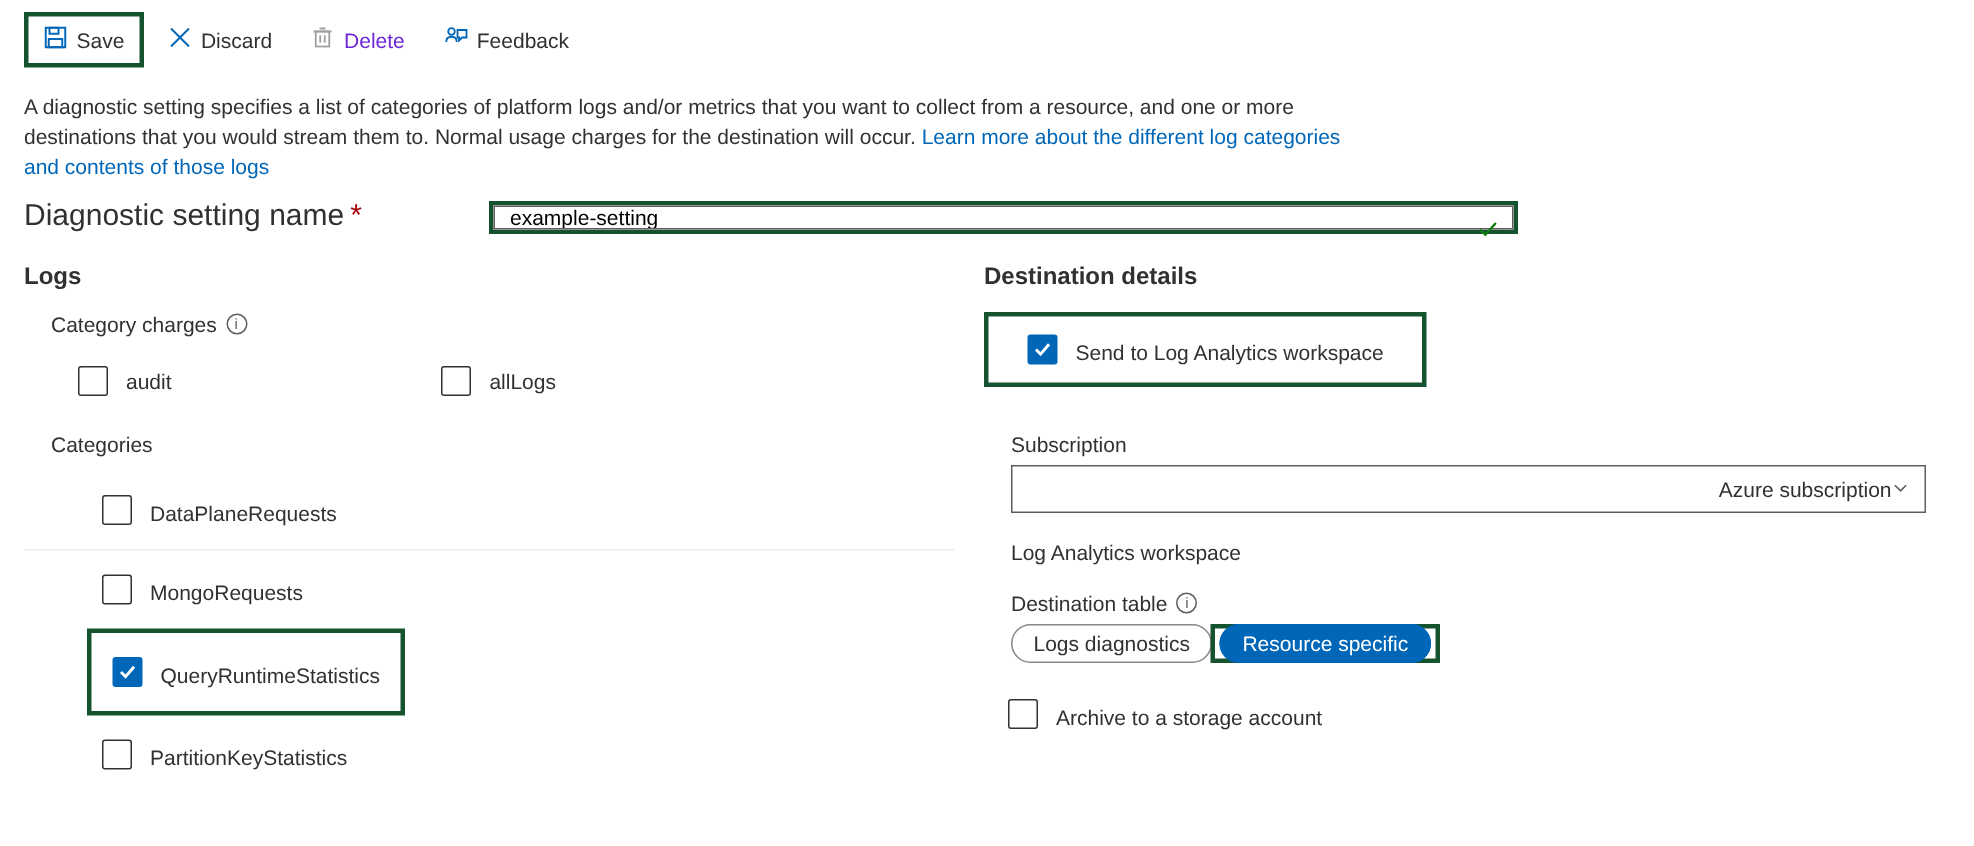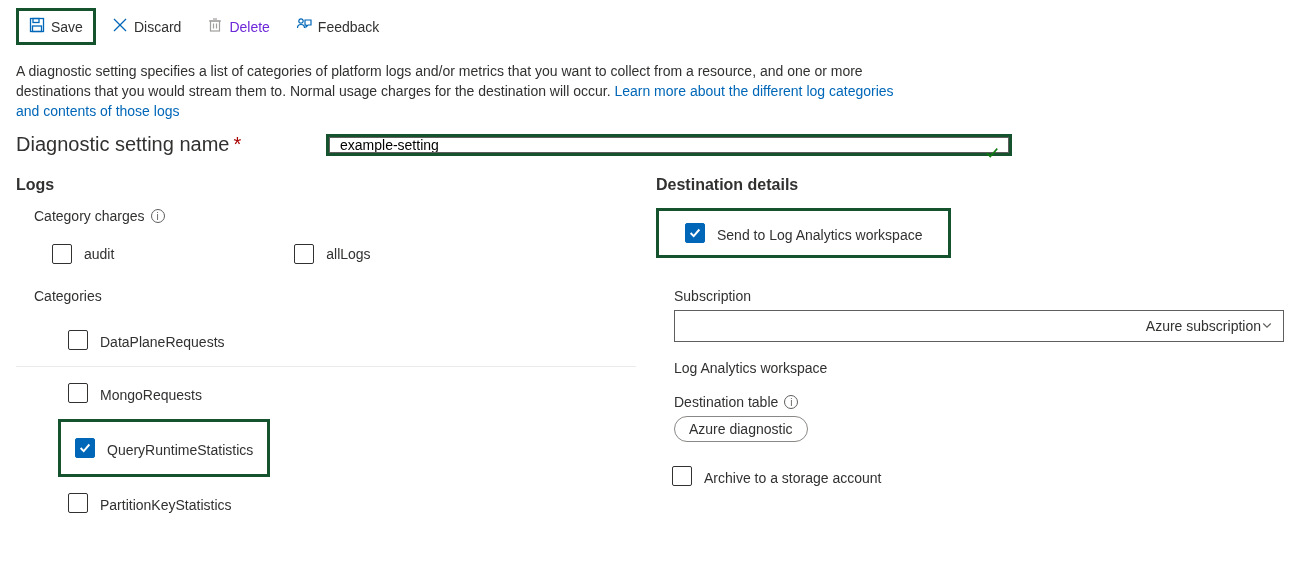--- a/index.html
+++ b/index.html
@@ -182,21 +182,24 @@
       <div class="dest-group">
         <div class="dest-label">Log Analytics workspace</div>
       </div>
 
       <div class="dest-group">
         <div class="dest-label">
           <span>Destination table</span>
           <span class="info-circle">i</span>
         </div>
         <div class="pill-group">
-          <span class="pill">Azure diagnostic</span>
+          <span class="pill">Logs diagnostics</span>
+          <span class="highlight-red" style="padding:2px 3px; margin-left:-1px">
+            <span class="pill selected">Resource specific</span>
+          </span>
         </div>
       </div>
 
       <label class="dest-checkbox-row" style="margin-top:11px">
         <span class="cbox"></span>
         <span>Archive to a storage account</span>
       </label>
     </div>
   </div>
 </div>

